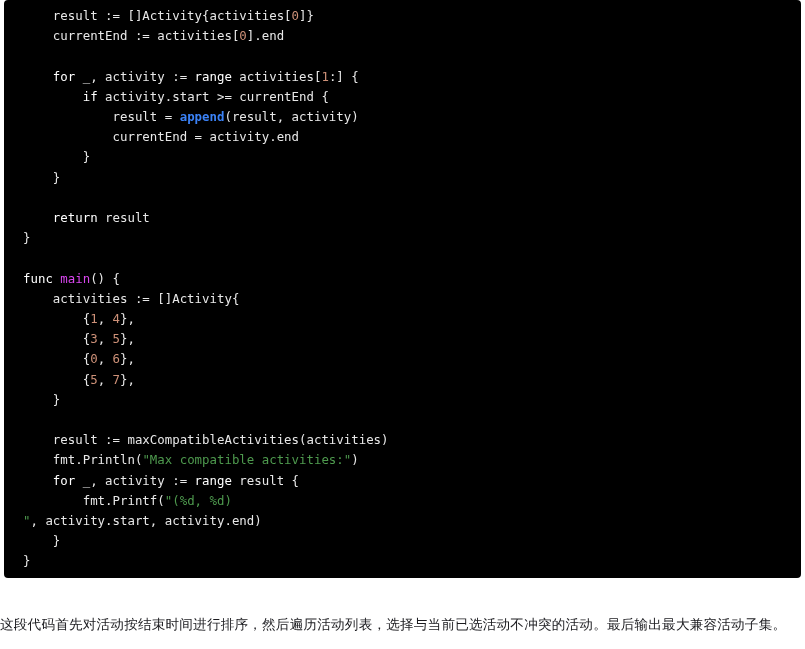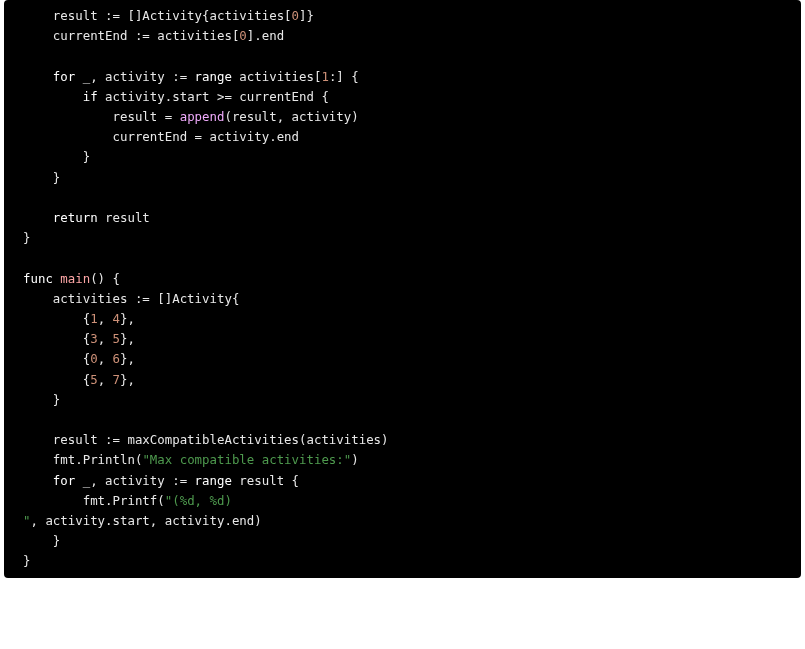--- a/index.html
+++ b/index.html
@@ -43,22 +43,22 @@
     color: #e8e8e8;
     white-space: pre;
     tab-size: 4;
     -moz-tab-size: 4;
   }
 
   .code-pre .ln { display: block; min-height: 20.2px; }
 
   
   .kw   { color: #ffffff; }  
-  .fn   { color: #fca5a5; }  
-  .blt  { color: #f0abfc; }  
+  .fn   { color: #d946ef; }  
+  .blt  { color: #3b82f6; font-weight: bold; }  
   .num  { color: #ce9178; }  
   .str  { color: #4e9a4e; }  
   .pln  { color: #e8e8e8; }  
 
   
   .caption {
     position: absolute;
     left: 0px;
     top: 597px;
     width: 805px;
@@ -73,14 +73,15 @@
 </style>
 </head>
 <body>
 
 <div id="page">
 
   <div class="code-block">
     <pre class="code-pre"><span class="ln">    <span class="pln">result := []Activity{activities[</span><span class="num">0</span><span class="pln">]}</span></span><span class="ln">    <span class="pln">currentEnd := activities[</span><span class="num">0</span><span class="pln">].end</span></span><span class="ln"> </span><span class="ln">    <span class="kw">for</span><span class="pln"> _, activity := </span><span class="kw">range</span><span class="pln"> activities[</span><span class="num">1</span><span class="pln">:] {</span></span><span class="ln">        <span class="kw">if</span><span class="pln"> activity.start &gt;= currentEnd {</span></span><span class="ln">            <span class="pln">result = </span><span class="blt">append</span><span class="pln">(result, activity)</span></span><span class="ln">            <span class="pln">currentEnd = activity.end</span></span><span class="ln">        <span class="pln">}</span></span><span class="ln">    <span class="pln">}</span></span><span class="ln"> </span><span class="ln">    <span class="kw">return</span><span class="pln"> result</span></span><span class="ln"><span class="pln">}</span></span><span class="ln"> </span><span class="ln"><span class="kw">func</span><span class="pln"> </span><span class="fn">main</span><span class="pln">() {</span></span><span class="ln">    <span class="pln">activities := []Activity{</span></span><span class="ln">        <span class="pln">{</span><span class="num">1</span><span class="pln">, </span><span class="num">4</span><span class="pln">},</span></span><span class="ln">        <span class="pln">{</span><span class="num">3</span><span class="pln">, </span><span class="num">5</span><span class="pln">},</span></span><span class="ln">        <span class="pln">{</span><span class="num">0</span><span class="pln">, </span><span class="num">6</span><span class="pln">},</span></span><span class="ln">        <span class="pln">{</span><span class="num">5</span><span class="pln">, </span><span class="num">7</span><span class="pln">},</span></span><span class="ln">    <span class="pln">}</span></span><span class="ln"> </span><span class="ln">    <span class="pln">result := maxCompatibleActivities(activities)</span></span><span class="ln">    <span class="pln">fmt.Println(</span><span class="str">"Max compatible activities:"</span><span class="pln">)</span></span><span class="ln">    <span class="kw">for</span><span class="pln"> _, activity := </span><span class="kw">range</span><span class="pln"> result {</span></span><span class="ln">        <span class="pln">fmt.Printf(</span><span class="str">"(%d, %d)</span></span><span class="ln"><span class="str">"</span><span class="pln">, activity.start, activity.end)</span></span><span class="ln">    <span class="pln">}</span></span><span class="ln"><span class="pln">}</span></span></pre>
   </div>
 
+  <p class="caption">这段代码首先对活动按结束时间进行排序，然后遍历活动列表，选择与当前已选活动不冲突的活动。最后输出最大兼容活动子集。</p>
 
 </div>
 
 </body></html>

